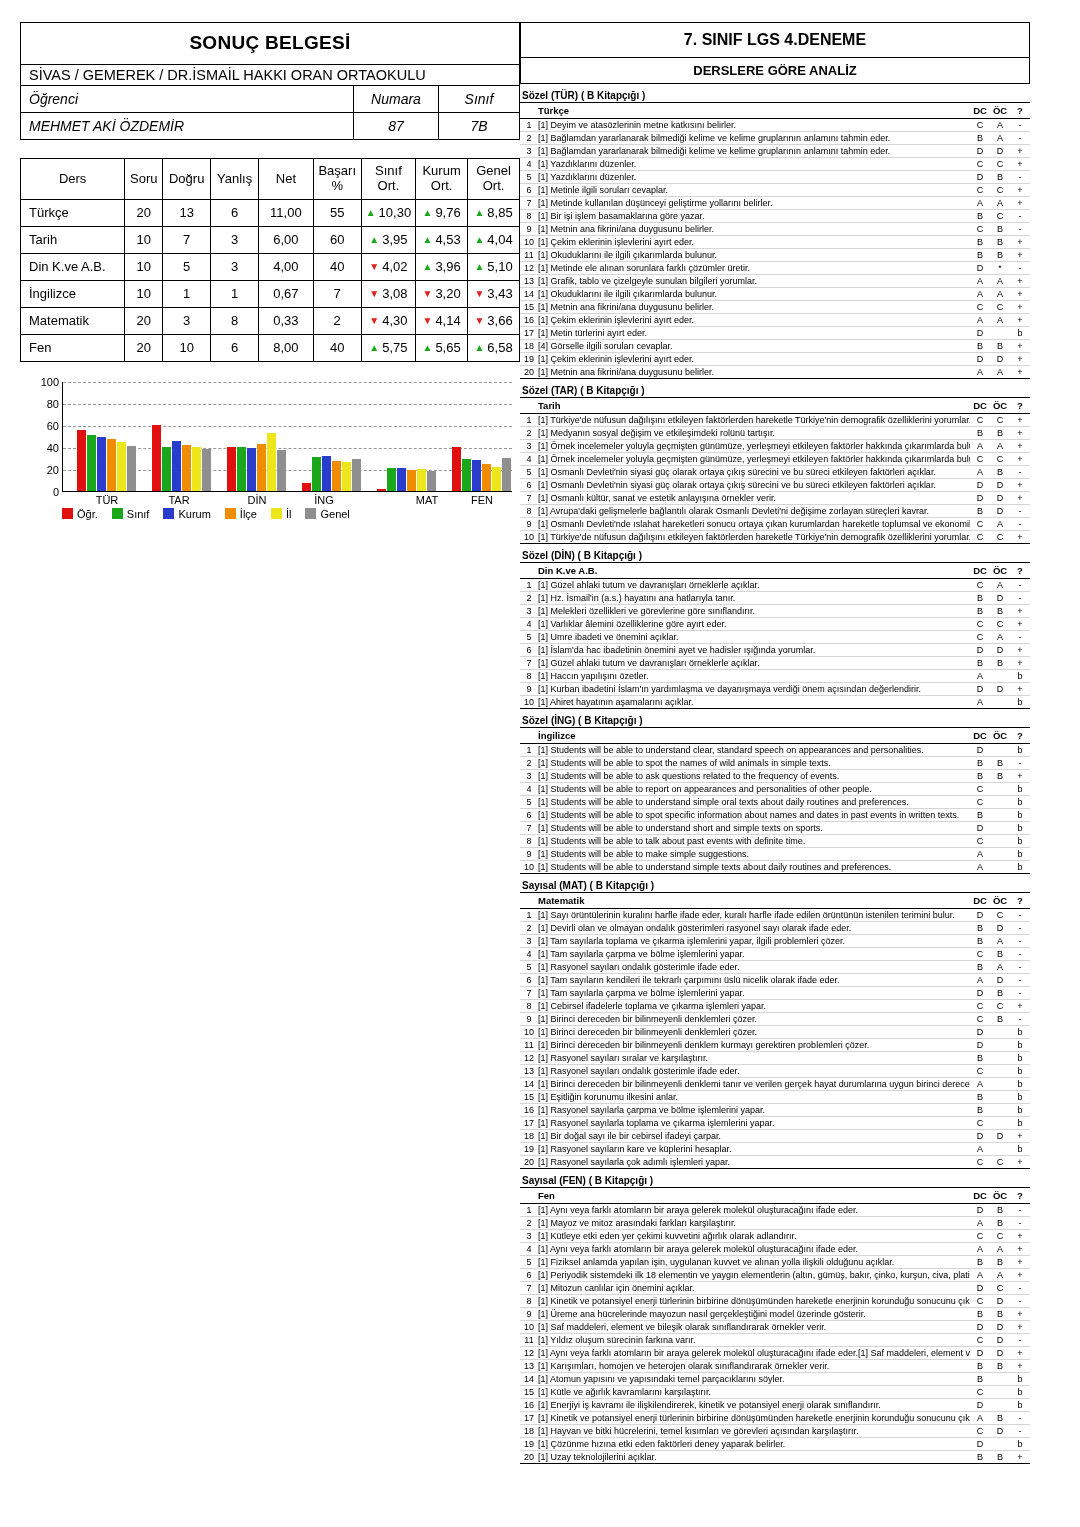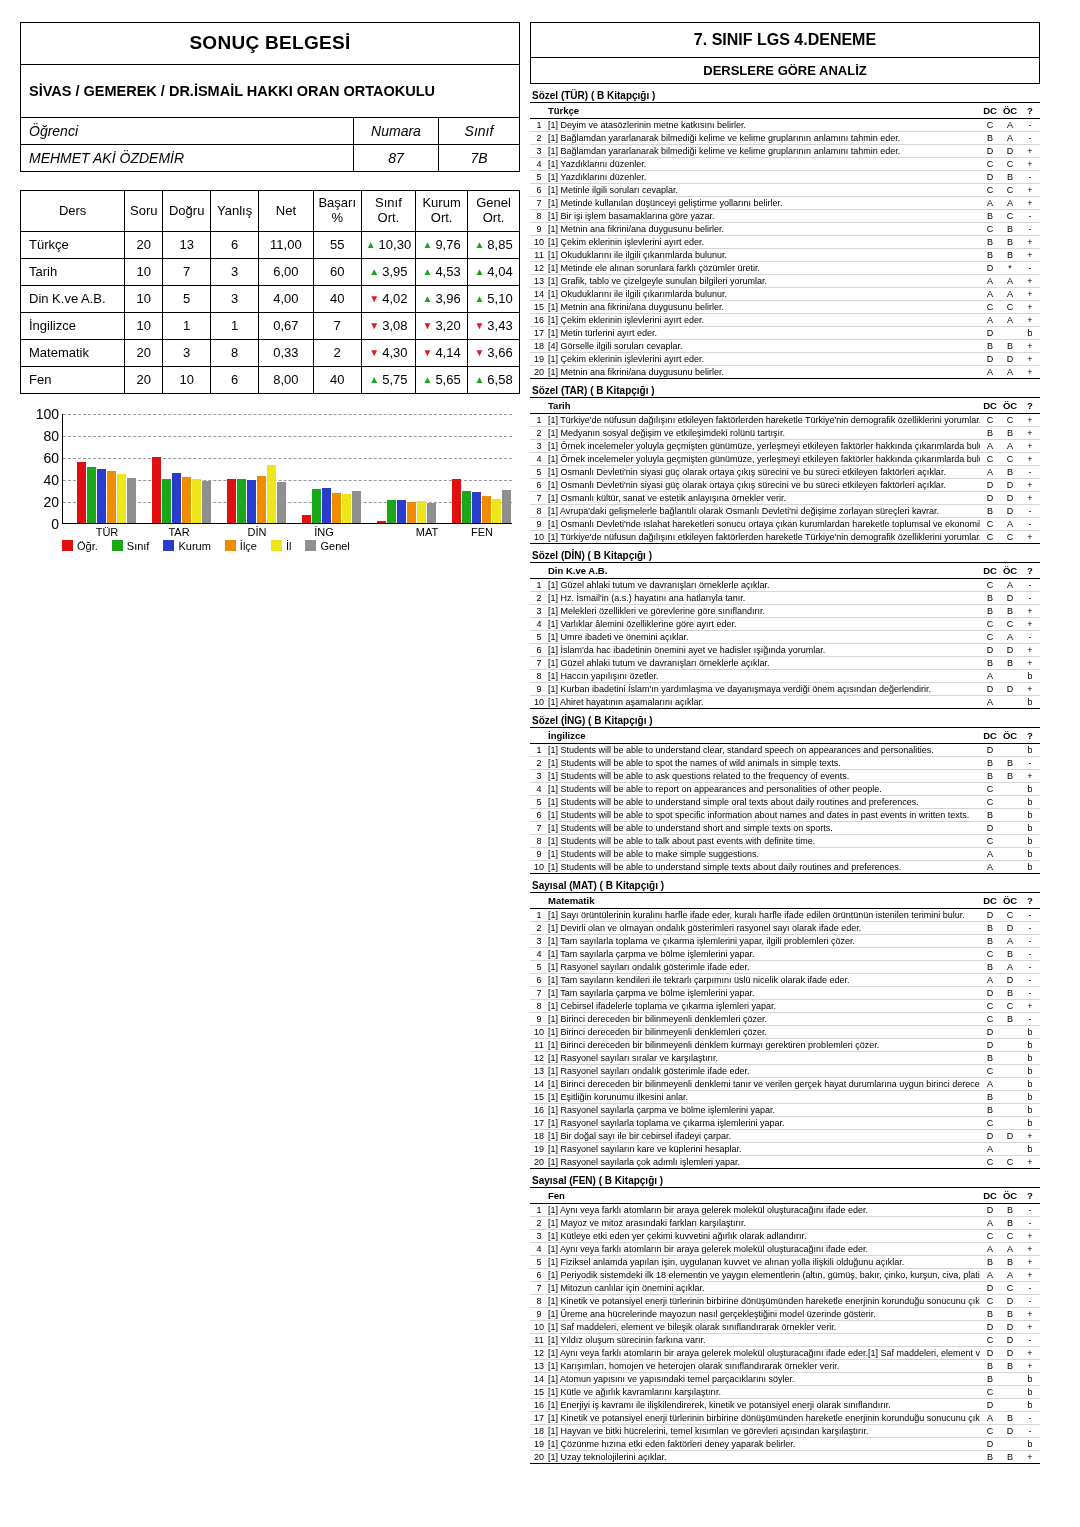--- a/index.html
+++ b/index.html
@@ -5,25 +5,25 @@
   * { box-sizing: border-box; }
   html, body { margin:0; padding:0; }
   body {
     width:1080px; height:1527px;
     background:#ffffff;
     font-family:"Liberation Sans", sans-serif;
     font-size:11px;
     color:#000;
   }
   .page { position:relative; width:1080px; height:1527px; padding:22px 20px; }
-  .cols { display:flex; gap:10px; align-items:flex-start; }
+  .cols { display:flex; align-items:flex-start; }
   .left { width:500px; }
   .right { width:510px; }
   .title-bar { border:1.5px solid #000; border-bottom:none; text-align:center; font-weight:bold; font-size:19px; padding:9px 0 10px; letter-spacing:0.3px; }
-  .school-bar { border:1.5px solid #000; font-size:14.5px; padding:18px 8px;font-weight:bold; }
+  .school-bar { border:1.5px solid #000; font-size:14.5px; padding:2px 8px; }
   .stu-row { display:flex; border:1.5px solid #000; border-top:none;font-style:italic; }
   .stu-left { flex:1; border-right:1.5px solid #000; }
   .stu-cell { padding:5px 8px; font-size:14px; }
   .stu-cell.top { border-bottom:1.5px solid #000; }
   .stu-num { width:85px; border-right:1.5px solid #000; text-align:center; }
   .stu-cls { width:80px; text-align:center; }
 
   table.grades { border-collapse:collapse; margin-top:18px; width:500px; font-size:13px; }
   table.grades th, table.grades td { border:1.2px solid #000; padding:5px 4px; text-align:center; height:27px; }
   table.grades th { font-weight:normal; }
@@ -40,21 +40,21 @@
   tr.toplam td.lbl { border:none; text-align:right; padding-right:10px; font-size:14px; }
   .arrow { font-size:10px; vertical-align:middle; margin-right:2px; }
   .up { color:#17a81a; }
   .down { color:#e02020; }
   .cellflex { display:flex; align-items:center; justify-content:center; gap:1px; }
 
   
   .chart-wrap { margin-top:14px; position:relative; width:500px; height:150px; }
   .chart-area { position:absolute; left:42px; top:6px; width:450px; height:110px; border-left:1px solid #000; border-bottom:1px solid #000; }
   .gridline { position:absolute; left:0; width:100%; border-top:1px dashed #999; }
-  .ylab { position:absolute; right:100%; transform:translateY(-50%); padding-right:4px; font-size:14px; }
+  .ylab { position:absolute; right:100%; transform:translateY(-50%); padding-right:4px; font-size:11px; }
   .grp { position:absolute; bottom:0; display:flex; align-items:flex-end; gap:1px; height:100%; }
   .bar { width:9px; }
   .xlab { position:absolute; top:112px; font-size:11px; transform:translateX(-50%); }
   .legend { position:absolute; top:132px; left:42px; display:flex; gap:14px; font-size:11px; align-items:center; }
   .legend div { display:flex; align-items:center; gap:4px; }
   .sw { width:11px; height:11px; display:inline-block; }
 
   
   .r-title { border:1.5px solid #000; text-align:center; font-weight:bold; font-size:16px; padding:8px 0; }
   .r-sub { border:1.5px solid #000; border-top:none; text-align:center; font-weight:bold; font-size:13px; padding:5px 0; }

